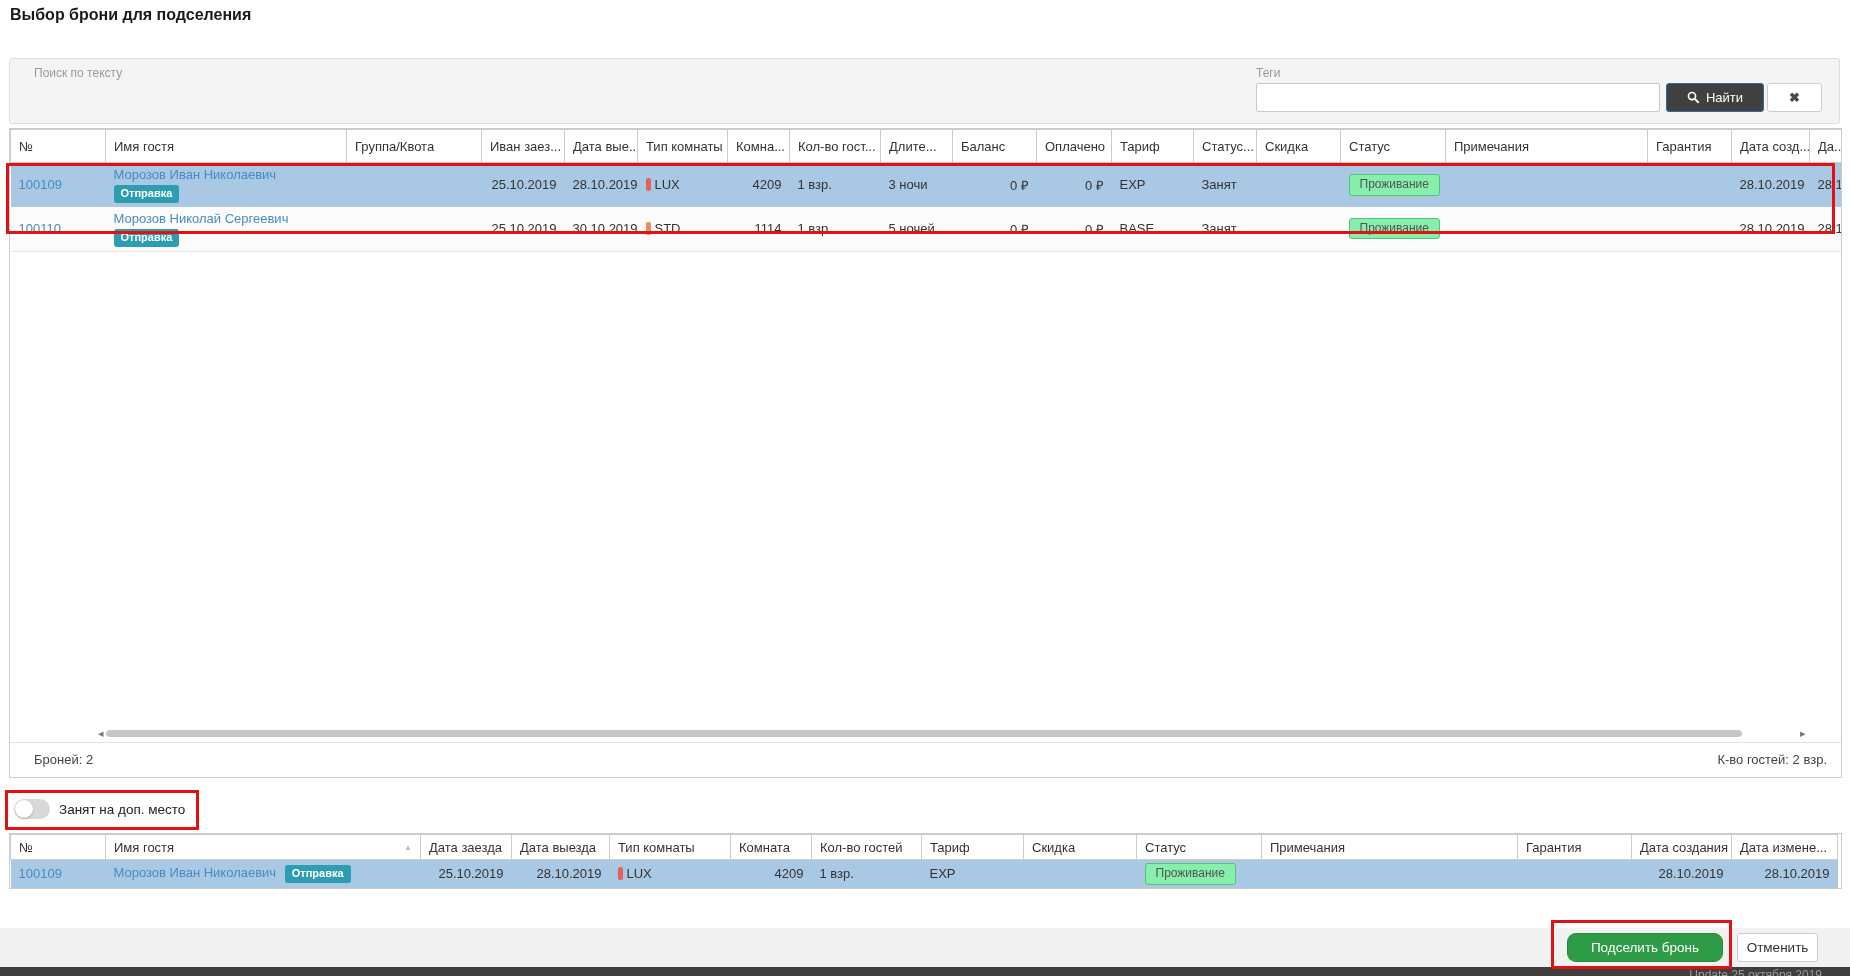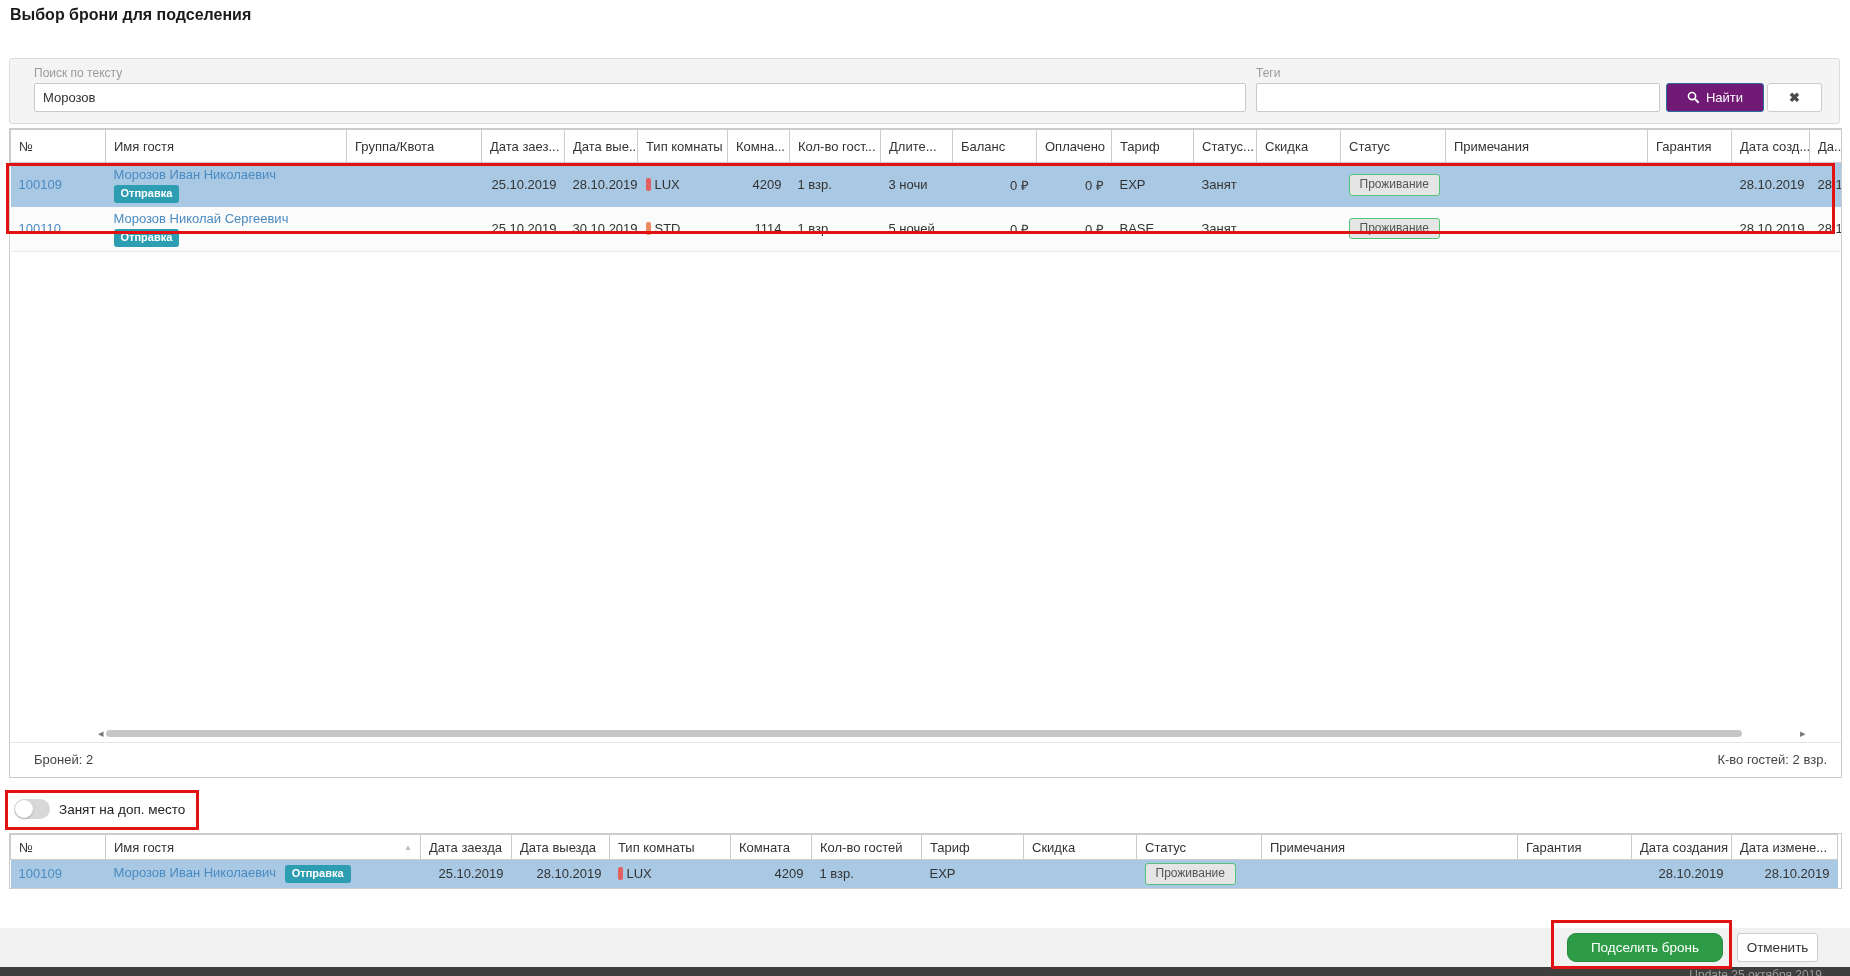--- a/index.html
+++ b/index.html
@@ -11,41 +11,41 @@
   .page-title { position:absolute; left:10px; top:6px; font-size:16px; font-weight:700; color:#1a1a1a; }
 
   
   .search-panel { position:absolute; left:9px; top:58px; width:1831px; height:66px;
     background:#f4f4f4; border:1px solid #ddd; border-radius:3px; }
   .field-label { position:absolute; font-size:12px; color:#9a9a9a; top:7px; }
   .text-input { position:absolute; top:24px; height:29px; border:1px solid #c9c9c9; border-radius:2px;
     background:#fff; font-size:13px; color:#333; padding:0 8px; font-family:inherit; outline:none; }
   .lbl-search { left:24px; }  .inp-search { left:24px; width:1212px; }
   .lbl-tags { left:1246px;text-align:right; }  .inp-tags { left:1246px; width:404px; }
-  .btn-find { position:absolute; left:1656px; top:24px; width:98px; height:29px; background:#701a75;
+  .btn-find { position:absolute; left:1656px; top:24px; width:98px; height:29px; background:#404040;
     border:1px solid #2e6da4; border-radius:3px; color:#fff; font-size:13px; font-family:inherit; cursor:pointer;
     display:flex; align-items:center; justify-content:center; gap:6px; }
   .btn-clear { position:absolute; left:1757px; top:24px; width:55px; height:29px; background:#fff;
     border:1px solid #ccc; border-radius:3px; color:#4a4a4a; font-size:13px; font-weight:700; font-family:inherit; cursor:pointer; }
 
   
   .grid { position:absolute; left:9px; top:128px; width:1833px; height:650px;
     border:1px solid #ccc; background:#fff; overflow:hidden; }
   table.books { border-collapse:collapse; table-layout:fixed; width:1879px; }
   table.books th { border:1px solid #ccc; background:#fff; font-weight:400; font-size:13px; color:#333;
     text-align:left; padding:6px 8px; height:33px; white-space:nowrap; overflow:hidden; cursor:pointer; }
   table.books td { font-size:13px; padding:4px 8px; white-space:nowrap; overflow:hidden; }
   tr.row-selected td { background:#a9c8e3; }
   tr.row-plain td { background:#fbfbfb; border-bottom:1px solid #e8e8e8; }
   tr.filler td { height:434px; background:#fff; }
   .num { text-align:right; }
   a.lnk { color:#4a8bc2; text-decoration:none; cursor:pointer; }
   .badge-send { display:inline-block; background:#2d9db2; color:#fff; font-size:11px; font-weight:700;
     padding:2px 7px; border-radius:3px; line-height:1.25; margin-top:3px; }
-  .badge-stay { display:inline-block; background:#e5e5e5; border:1px solid #54c377; color:#555;
+  .badge-stay { display:inline-block; background:#86efac; border:1px solid #54c377; color:#555;
     font-size:12px; padding:2px 10px; border-radius:3px; line-height:1.3; }
   .room-bar { display:inline-block; width:5px; height:13px; border-radius:2px; margin-right:4px; vertical-align:-2px; }
   .bar-lux { background:#e2605e; } .bar-std { background:#ed8a5f; }
   .sort-ico { color:#b9b9b9; font-size:8px; margin-left:4px; vertical-align:2px; }
   .sort-right { float:right; margin-top:3px; }
 
   .hscroll { position:absolute; left:0; bottom:35px; width:100%; height:17px; background:#fff; }
   .hscroll .thumb { position:absolute; left:96px; top:5px; width:1636px; height:7px; background:#c6c6c6; border-radius:4px; cursor:pointer; }
   .hscroll .arr { position:absolute; top:0; font-size:11px; color:#777; cursor:pointer; line-height:16px; }
   .arr-l { left:88px; } .arr-r { left:1790px; }
@@ -85,21 +85,20 @@
   .anno-toggle { left:5px; top:790px; width:194px; height:40px; }
   .anno-confirm { left:1551px; top:920px; width:181px; height:49px; }
 </style>
 </head>
 <body>
 
 <div class="page-title">Выбор брони для подселения</div>
 
 <div class="search-panel">
   <div class="field-label lbl-search">Поиск по тексту</div>
-  <input class="text-input inp-search" value="Морозов" style="">
   <div class="field-label lbl-tags">Теги</div>
   <input class="text-input inp-tags" value="" style="">
   <button class="btn-find">
     <span style="display:inline-flex;">
       <svg width="13" height="13" viewBox="0 0 16 16">
           <circle cx="6.2" cy="6.2" r="4.4" fill="none" stroke="#fff" stroke-width="2"></circle>
           <line x1="9.7" y1="9.7" x2="14.4" y2="14.4" stroke="#fff" stroke-width="2.4"></line>
         </svg>
     </span>
     <span>Найти</span>
@@ -130,21 +129,21 @@
         <col style="width:202px">
       <col style="width:84px">
         <col style="width:78px">
         <col style="width:80px">
     </colgroup>
     <tbody>
         <tr>
       <th>№</th>
       <th>Имя гостя</th>
       <th>Группа/Квота</th>
-      <th>Дата заез...</th>
+      <th>Иван заез...</th>
       <th>Дата вые...</th>
       <th>Тип комнаты</th>
       <th>Комна...</th>
       <th>Кол-во гост...</th>
       <th>Длите...</th>
       <th>Баланс</th>
       <th>
         <span>Оплачено</span><span class="sort-ico">▲</span>
       </th>
       <th>Тариф</th>

